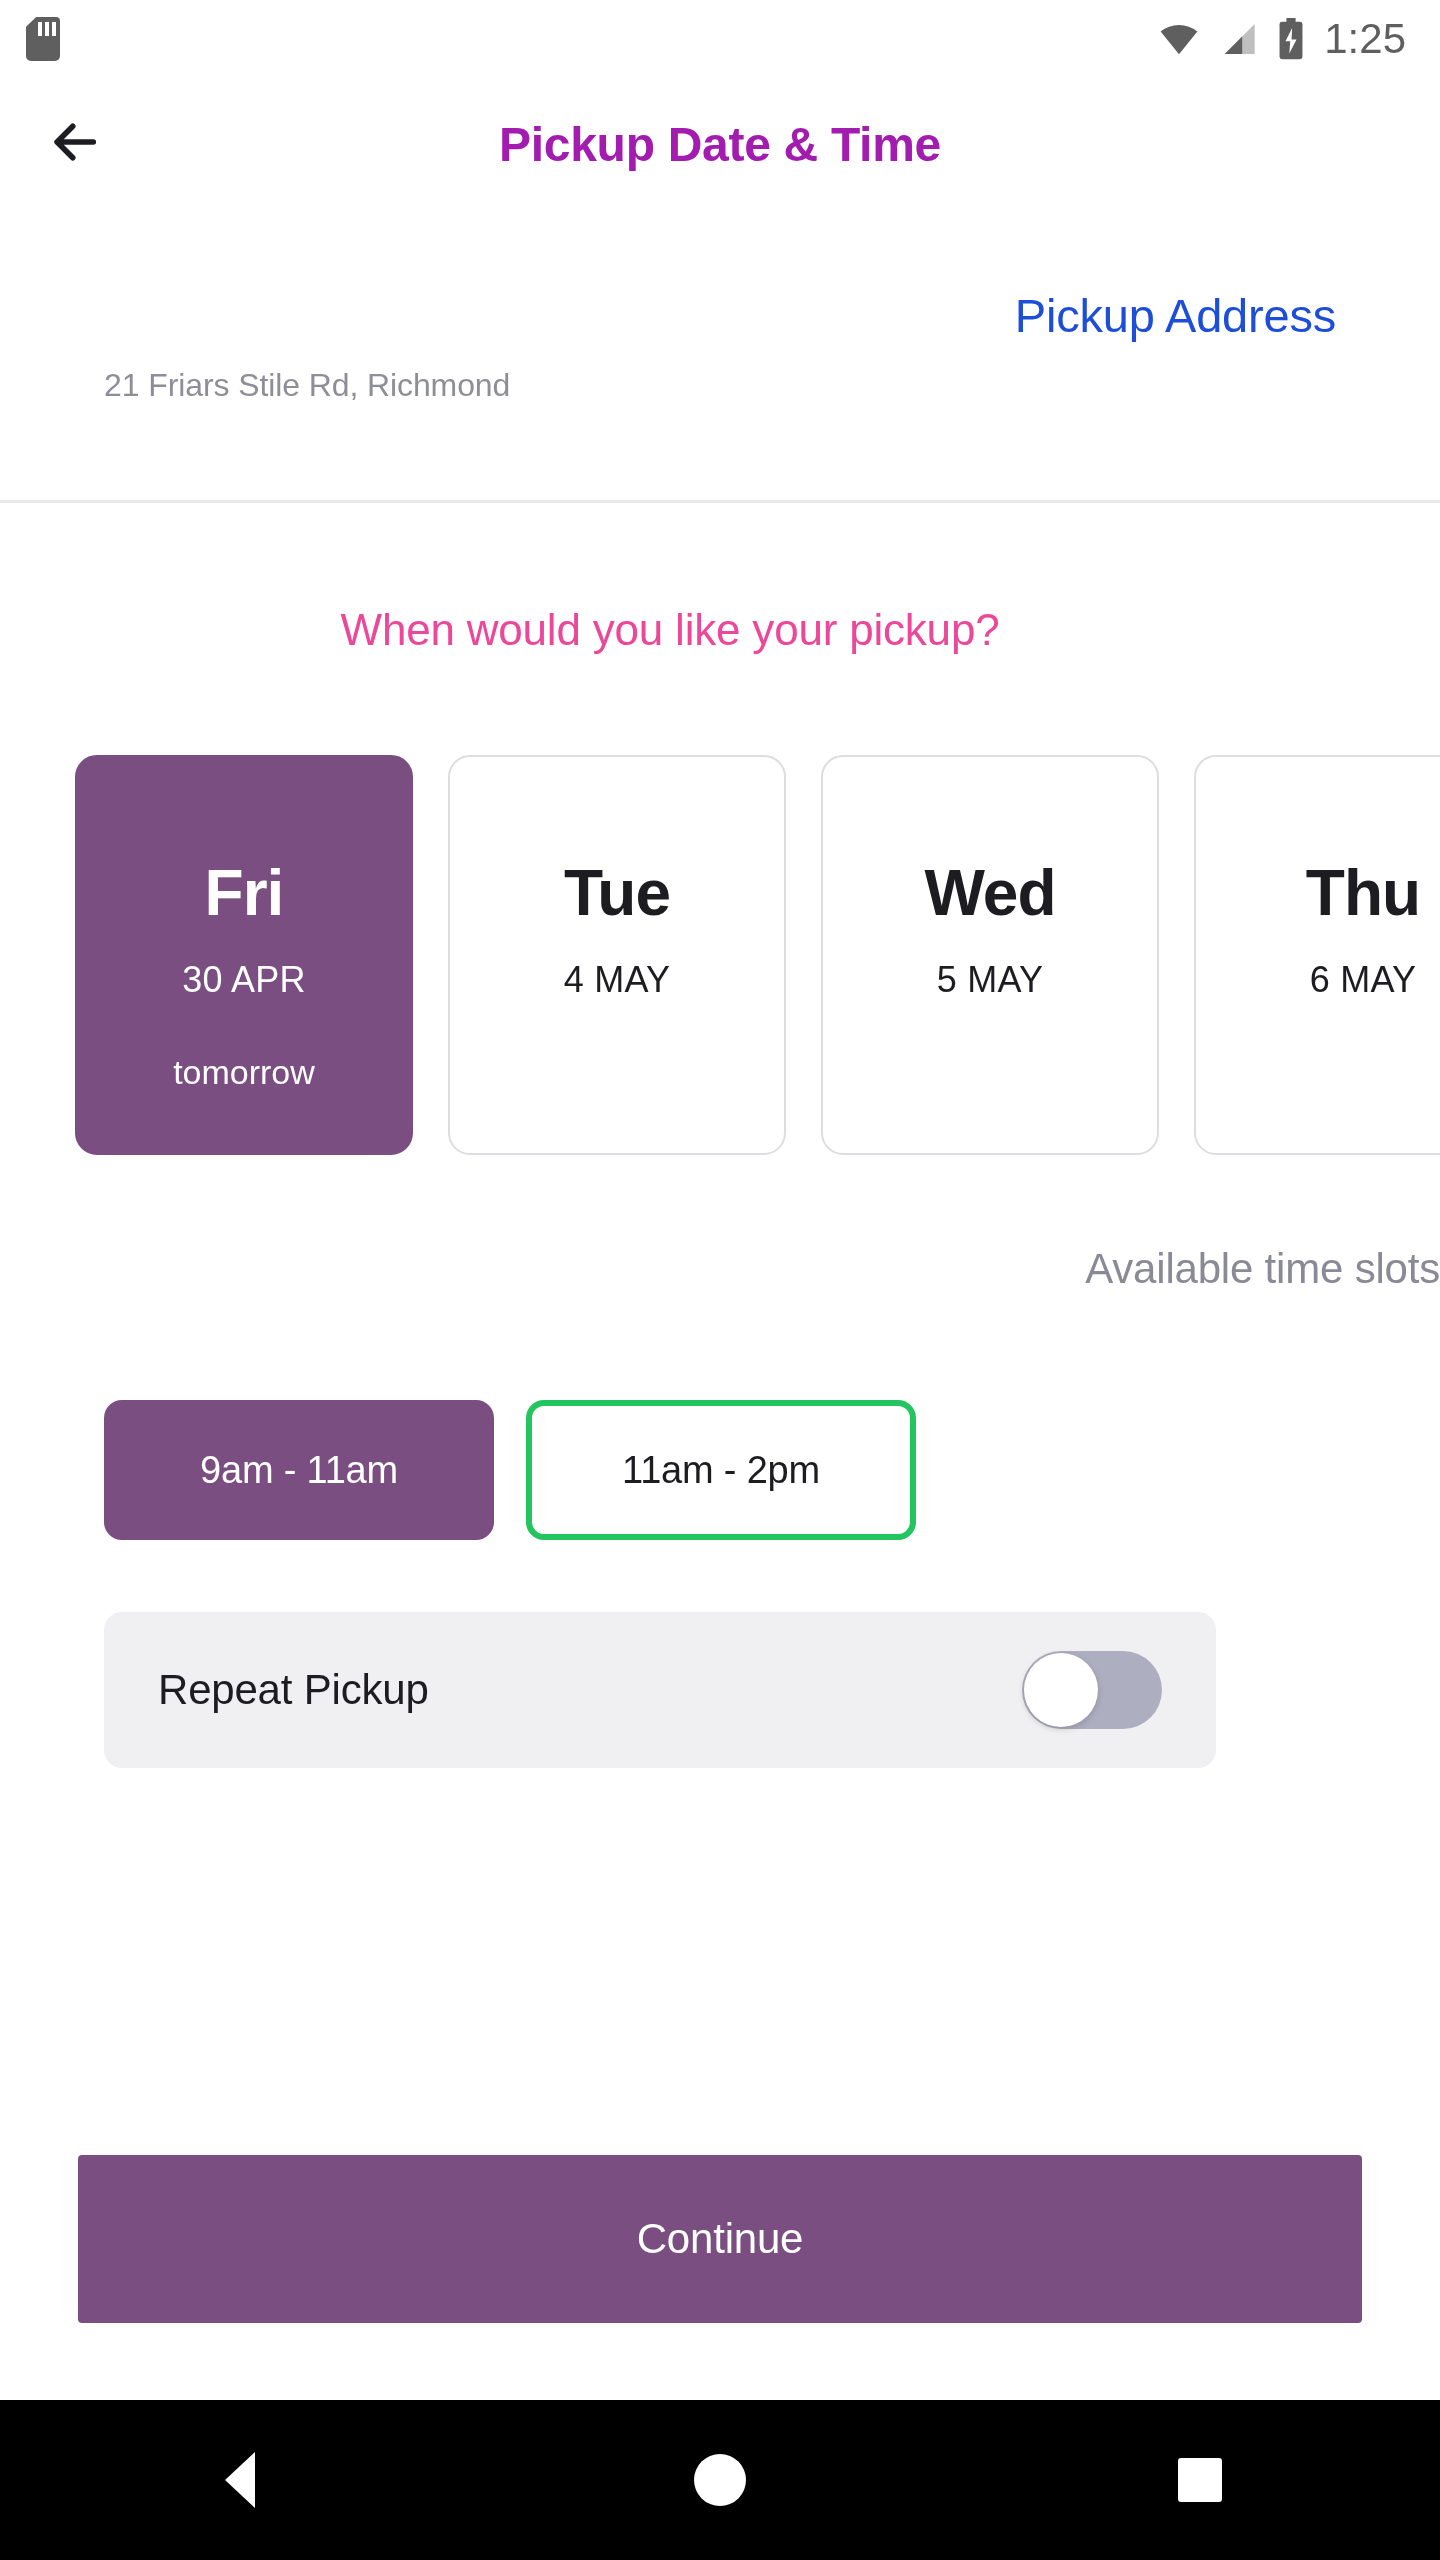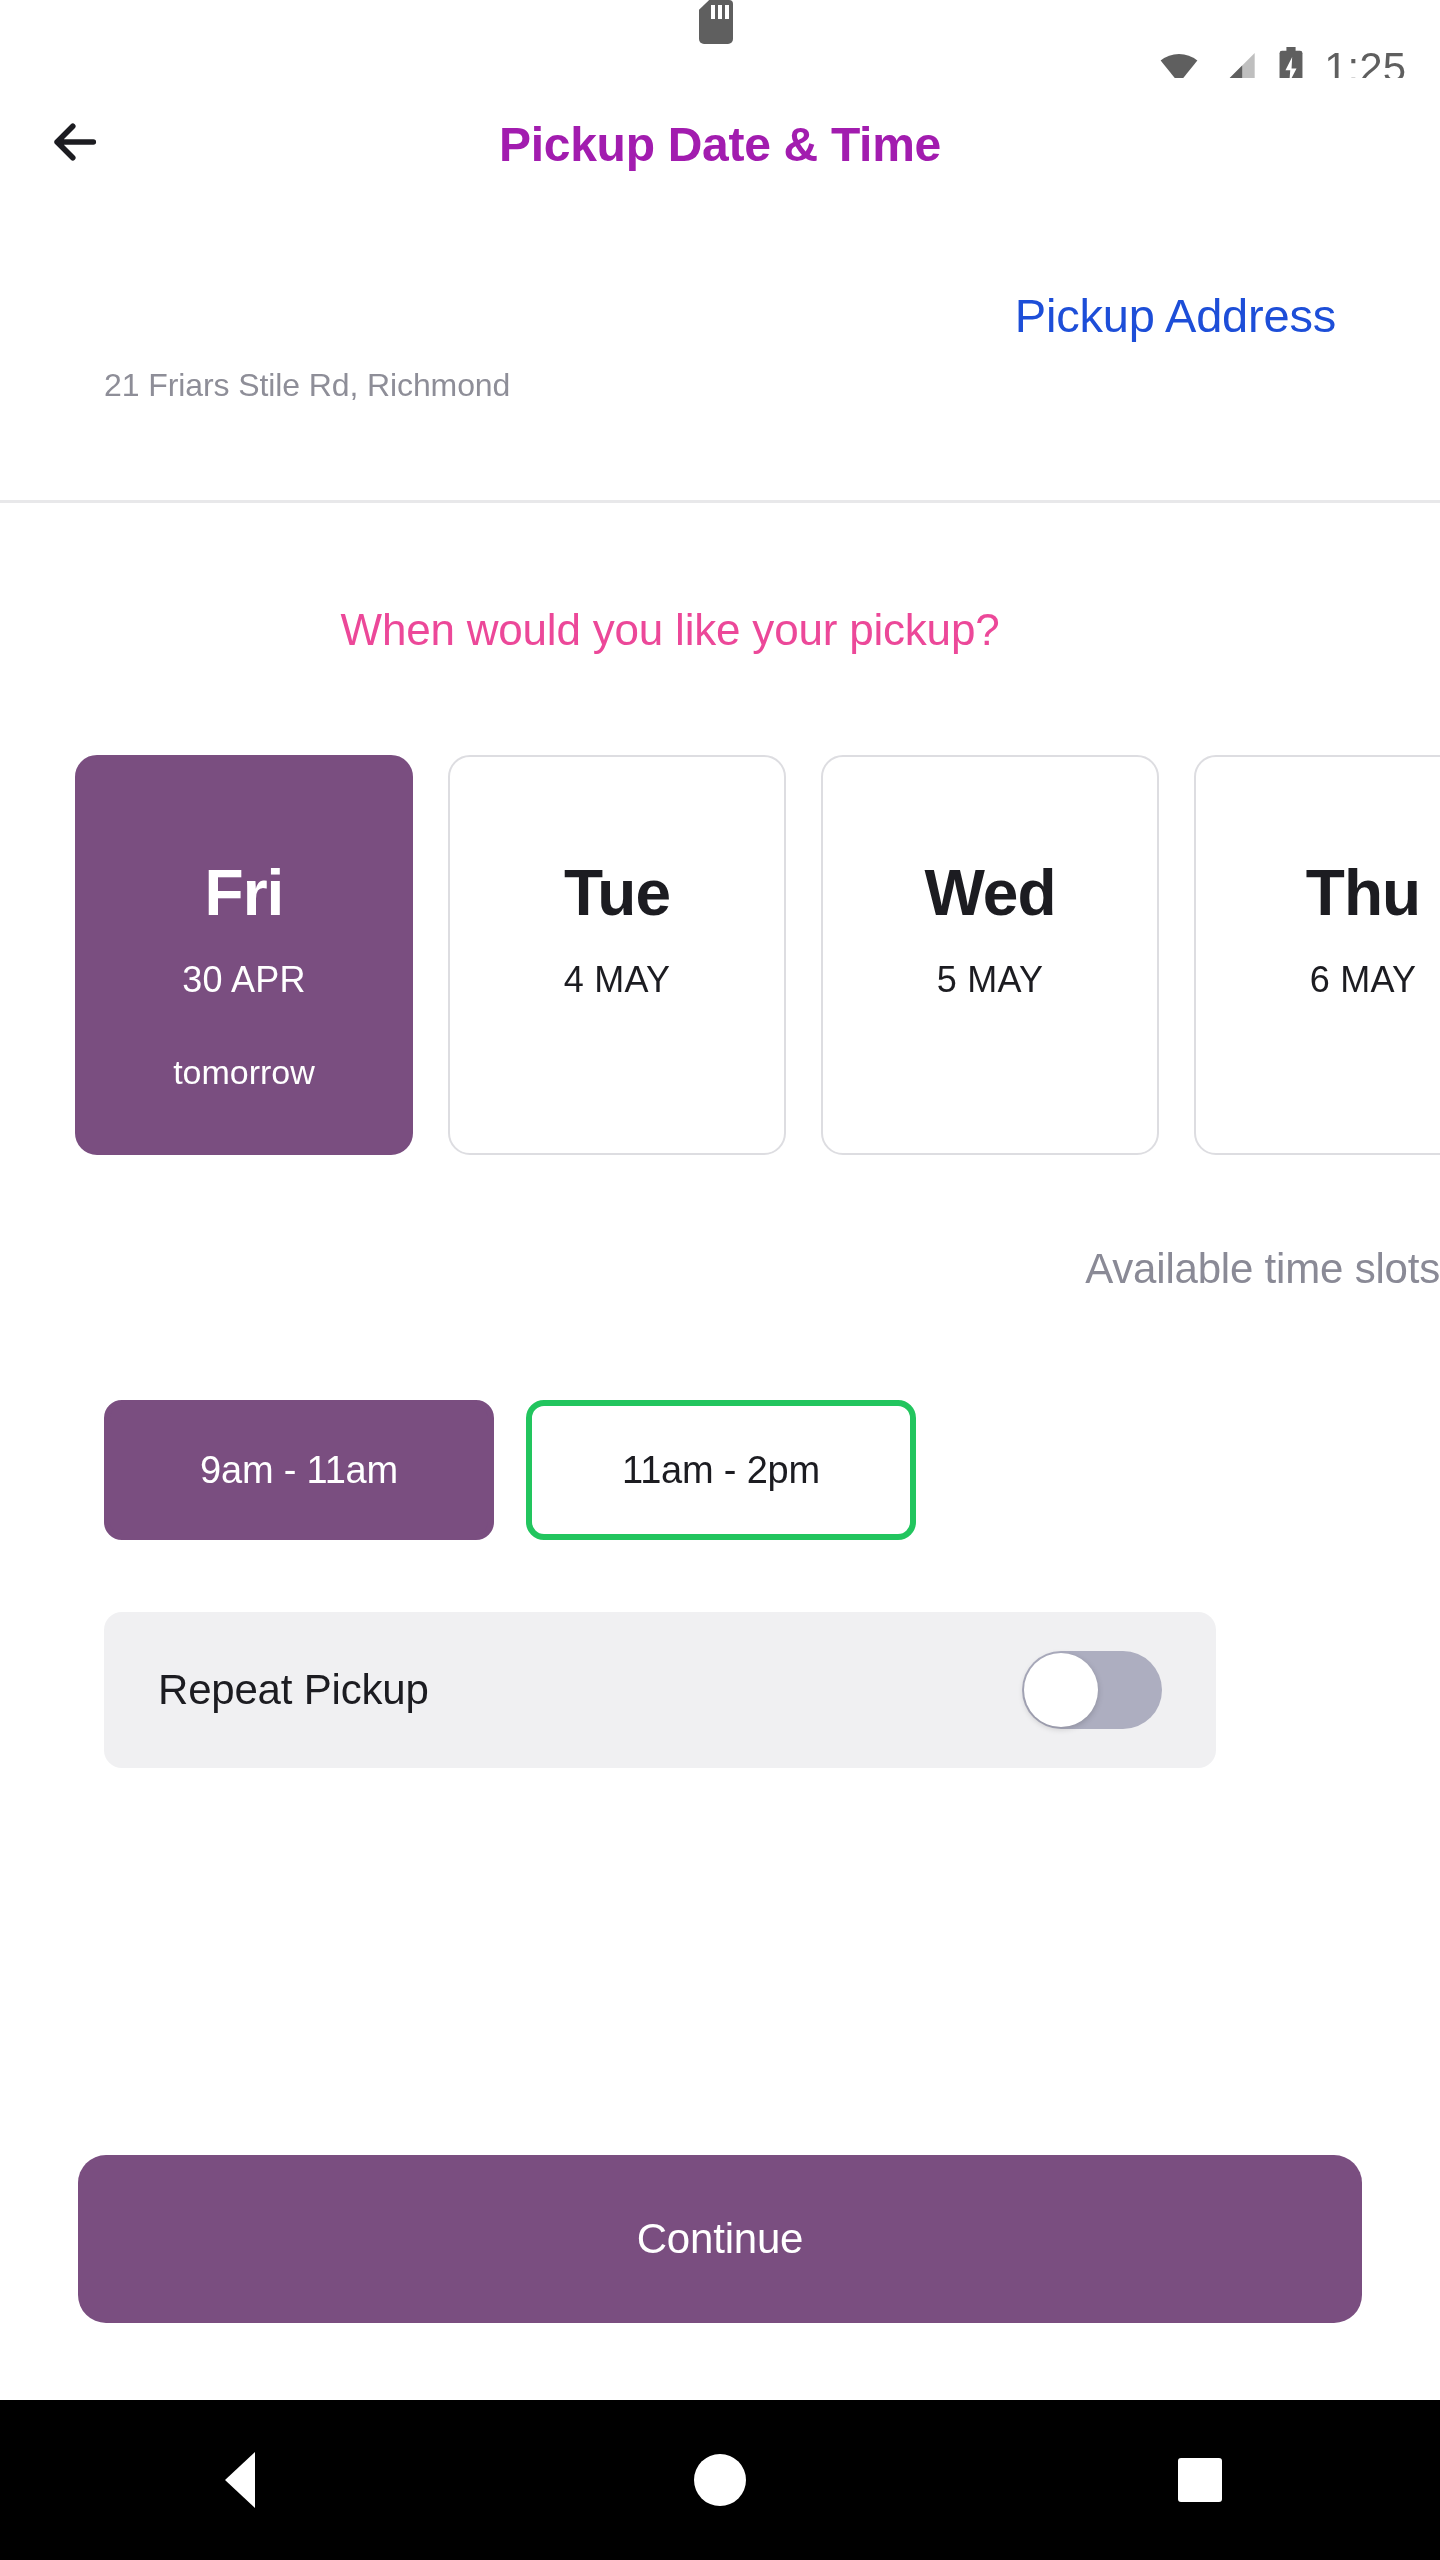--- a/index.html
+++ b/index.html
@@ -15,21 +15,20 @@
     background:#ffffff;
   }
 
   
   .statusbar {
     position:absolute; top:0; left:0;
     width:1440px; height:78px;
     background:#ffffff;
     display:flex; align-items:center;
     padding:0 34px 0 26px;
-    flex-direction:column;
   }
   .sb-left { display:flex; align-items:center; gap:10px; }
   .sb-right { margin-left:auto; display:flex; align-items:center; gap:18px; }
   .sim-icon { width:34px; height:44px; position:relative; }
   .sim-body {
     position:absolute; left:0; top:0; width:34px; height:44px;
     background:#5f5f5f;
     border-radius:4px 4px 5px 5px;
     clip-path: polygon(0 22%, 30% 0, 100% 0, 100% 100%, 0 100%);
   }
@@ -185,21 +184,21 @@
     background:#ffffff;
     border-radius:50%;
     box-shadow:0 2px 6px rgba(0,0,0,0.18);
   }
 
   
   .continue-btn {
     position:absolute; top:2155px; left:78px;
     width:1284px; height:168px;
     background:#7a4e80;
-    border-radius:28px;
+    border-radius:4px;
     display:flex; align-items:center; justify-content:center;
     font-size:42px; font-weight:400; color:#ffffff;
     letter-spacing:-0.2px;
     cursor:pointer;
     border:none;
     font-family:"Liberation Sans", sans-serif;
   }
 
   
   .navbar {

